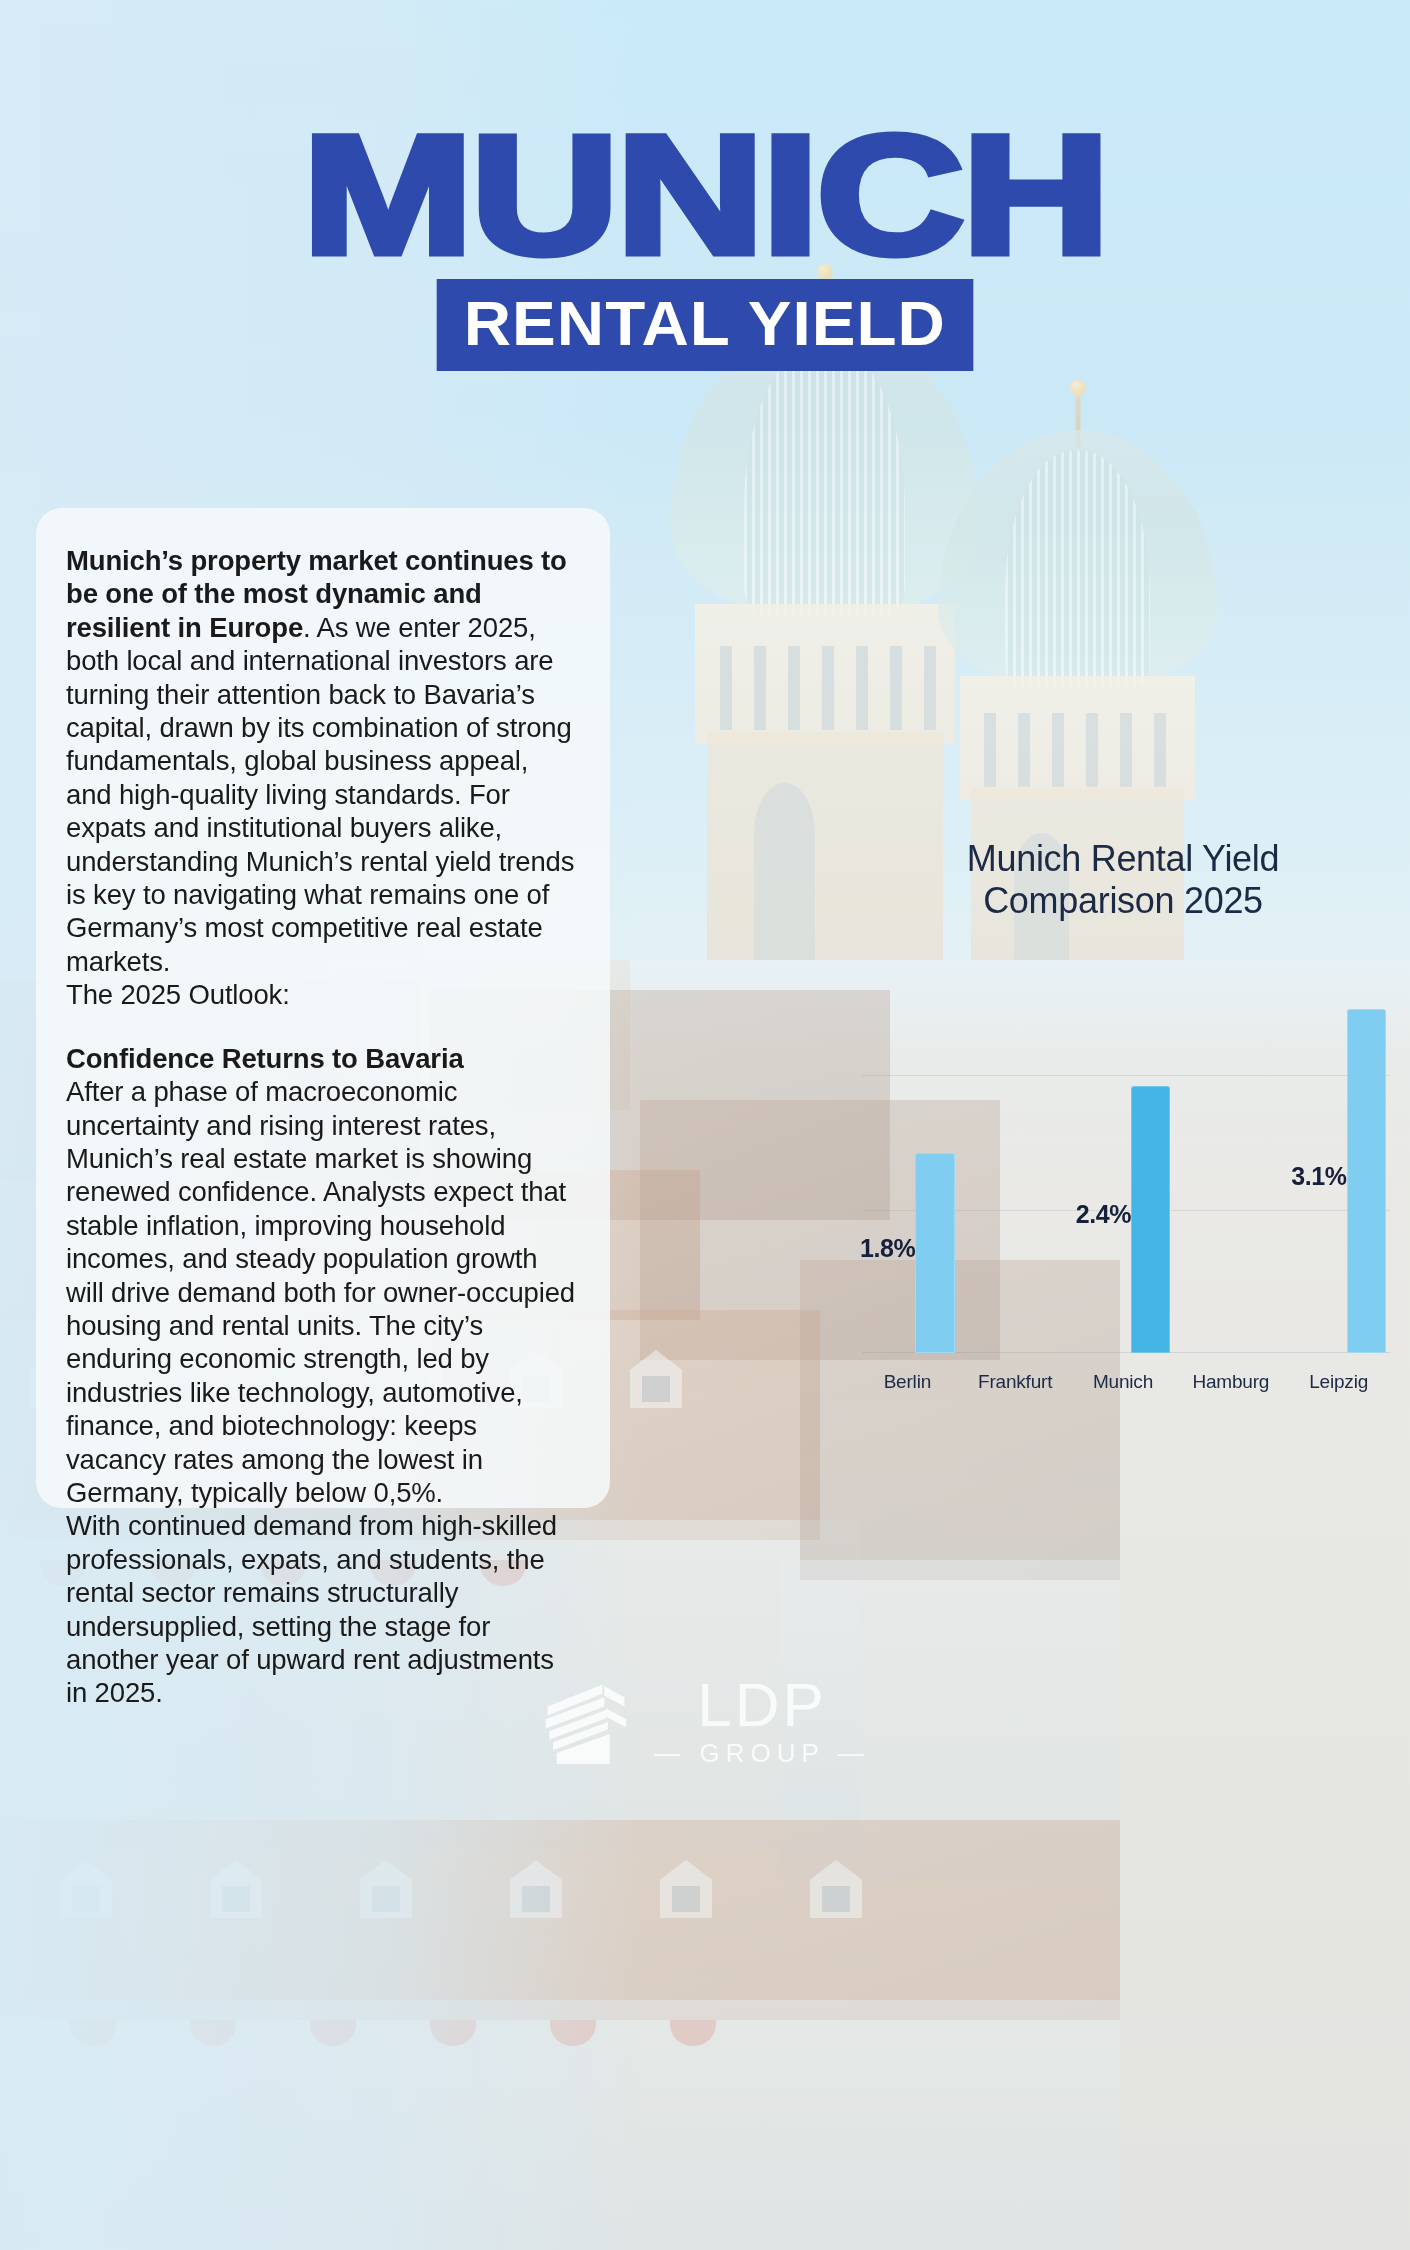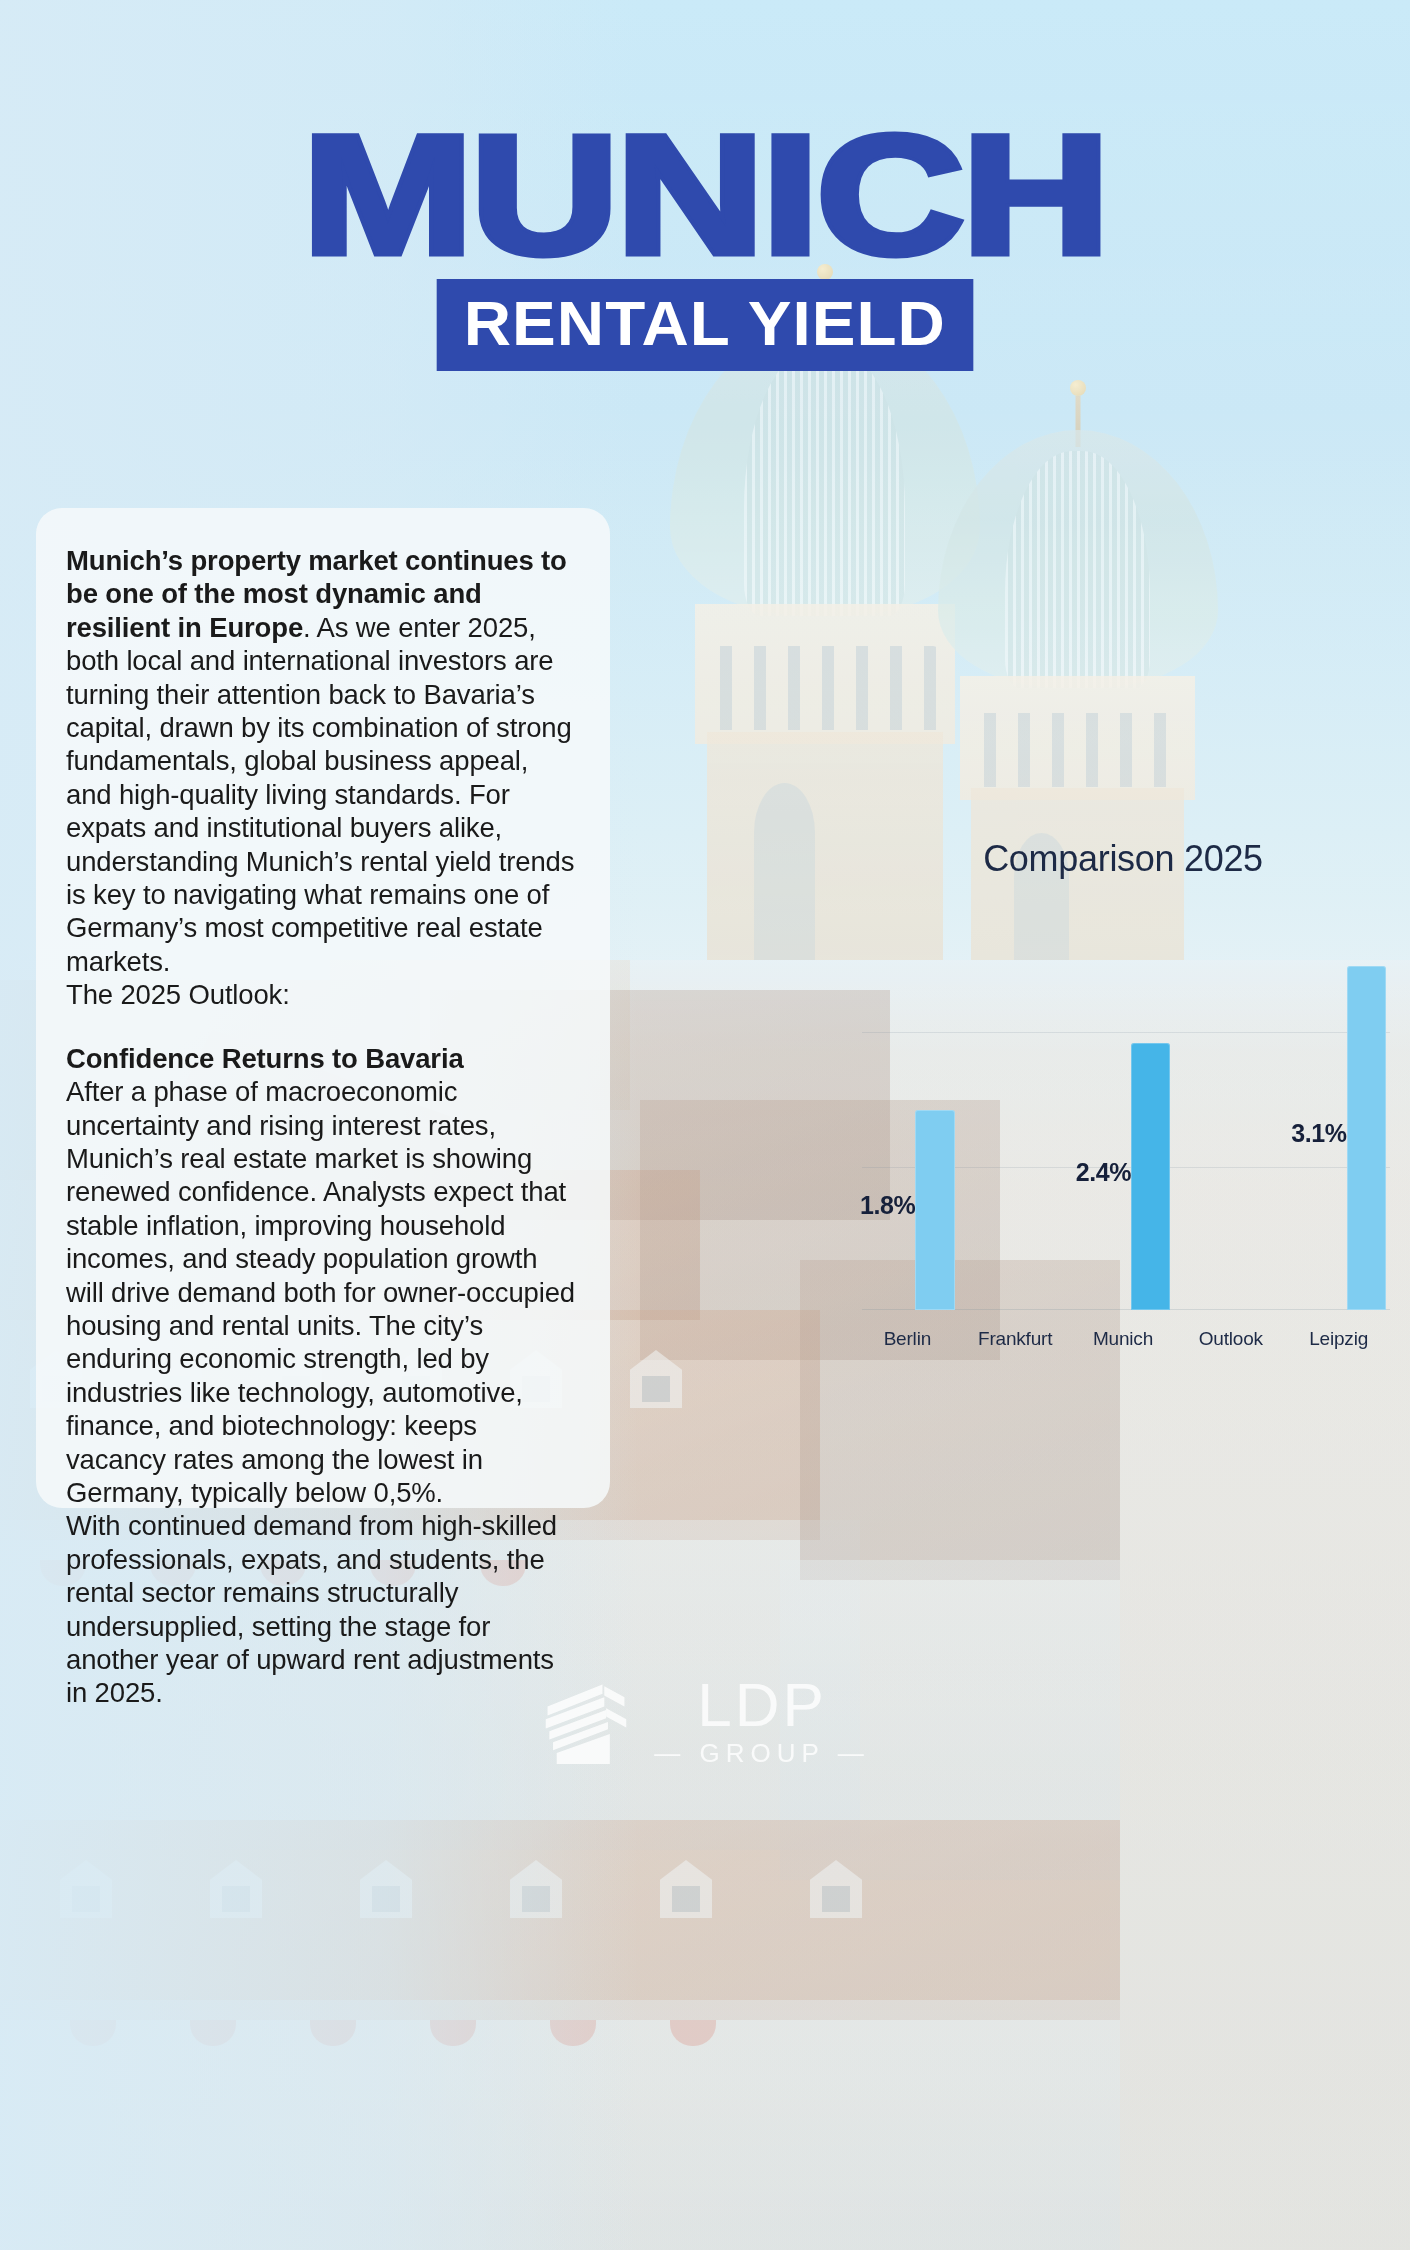--- a/index.html
+++ b/index.html
@@ -336,20 +336,21 @@
     <p class="lead"><b>Munich’s property market continues to be one of the most dynamic and resilient in Europe</b><span>. As we enter 2025, both local and international investors are turning their attention back to Bavaria’s capital, drawn by its combination of strong fundamentals, global business appeal, and high-quality living standards. For expats and institutional buyers alike, understanding Munich’s rental yield trends is key to navigating what remains one of Germany’s most competitive real estate markets.</span></p>
     <p>The 2025 Outlook:</p>
     <div class="gap"></div>
     <p class="sechead">Confidence Returns to Bavaria</p>
     <p>After a phase of macroeconomic uncertainty and rising interest rates, Munich’s real estate market is showing renewed confidence. Analysts expect that stable inflation, improving household incomes, and steady population growth will drive demand both for owner-occupied housing and rental units. The city’s enduring economic strength, led by industries like technology, automotive, finance, and biotechnology: keeps vacancy rates among the lowest in Germany, typically below 0,5%.</p>
     <p>With continued demand from high-skilled professionals, expats, and students, the rental sector remains structurally undersupplied, setting the stage for another year of upward rent adjustments in 2025.</p>
   </div>
 
   <div class="chart">
     <div class="chart-title">
+      <div>Munich Rental Yield</div>
       <div>Comparison 2025</div>
     </div>
 
     <div class="plot">
       <div class="gridline" style="top:122px;"></div>
       <div class="gridline" style="top:257px;"></div>
       <div class="axisline"></div>
 
       <div class="bars" id="bars">
           <div class="barcol">
@@ -362,21 +363,21 @@
           </div>
           <div class="barcol">
             <div class="barval">3.1%</div>
             <div class="bar" style="height: 344px; background: rgb(127, 205, 241);"></div>
           </div>
         </div>
       <div class="xaxis" id="xaxis">
           <div class="xlabel">Berlin</div>
           <div class="xlabel">Frankfurt</div>
           <div class="xlabel">Munich</div>
-          <div class="xlabel">Outlook</div>
+          <div class="xlabel">Hamburg</div>
           <div class="xlabel">Leipzig</div>
         </div>
     </div>
   </div>
 
   <div class="logo">
     <svg class="logo-mark" viewBox="0 0 100 94">
       <g fill="#ffffff">
         <path d="M8 30 L68 6 L68 16 L8 40 Z"></path>
         <path d="M6 44 L70 20 L70 30 L6 54 Z"></path>

